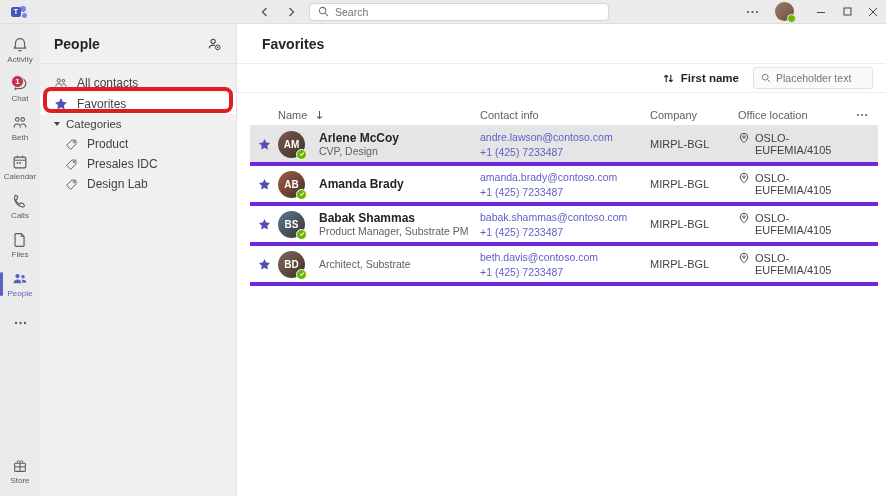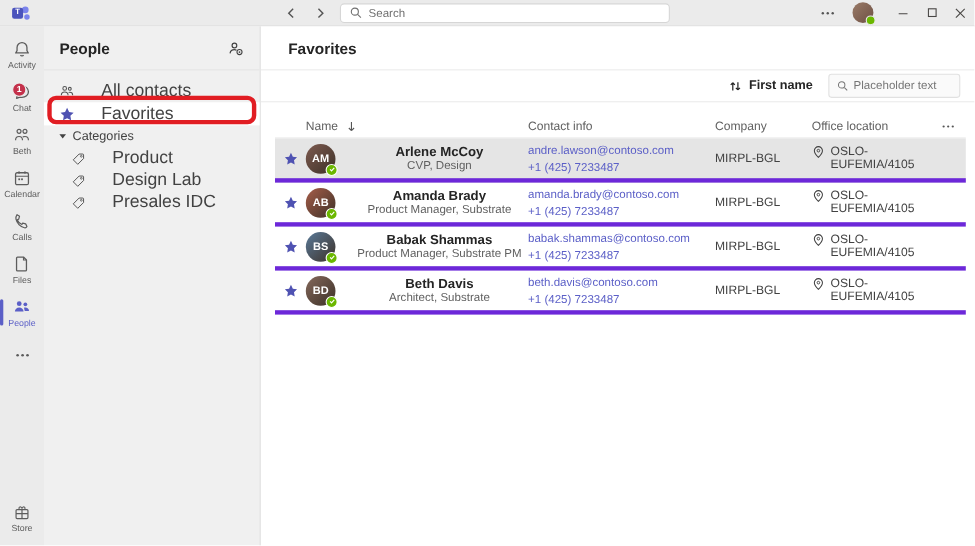--- a/index.html
+++ b/index.html
@@ -60,21 +60,21 @@
   .rail-spacer{flex:1;}
   
   .sidebar{
     position:absolute; left:40px; top:24px; width:197px; height:472px;
     background:var(--side-bg); border-right:1px solid #e0e0e0; z-index:1;
   }
   .sb-header{height:40px; display:flex; align-items:center; padding:0 14px; border-bottom:1px solid #e4e4e4;}
   .sb-title{font-size:14px; font-weight:bold; color:#242424;}
   .sb-addbtn{margin-left:auto; cursor:pointer; color:#424242;}
   .sb-list{padding-top:9px;}
-  .sb-item{height:20px; display:flex; align-items:center; gap:24px; padding:0 14px; font-size:16px; color:#424242; cursor:pointer;text-align:right;}
+  .sb-item{height:20px; display:flex; align-items:center; gap:9px; padding:0 14px; font-size:12px; color:#424242; cursor:pointer;text-align:right;}
   .sb-item.selected{background:#fff; height:21px;}
   .sb-item .ic{width:14px; display:flex; justify-content:center; color:#555;}
   .sb-item.selected .ic{color:var(--star);}
   .sb-group{height:20px; display:flex; align-items:center; gap:6px; padding:0 14px; font-size:11.5px; color:#424242; cursor:pointer;}
   .caret{width:0; height:0; border-left:3.5px solid transparent; border-right:3.5px solid transparent; border-top:4.5px solid #424242;}
   .sb-child{padding-left:24px;}
   .annotation-box{
     position:absolute; left:3px; top:63px; width:190px; height:26px;
     border:4px solid var(--red); border-radius:8px; pointer-events:none; z-index:6;
   }
@@ -94,21 +94,21 @@
   .thead{height:22px; border-bottom:1px solid #e6e6e6; color:var(--txt2); font-size:11px;}
   .thead .cname{grid-column:2/4; display:flex; align-items:center; gap:7px; cursor:pointer;}
   .thead .hc{cursor:pointer;}
   .thead .cmore{justify-self:end; padding-right:10px; cursor:pointer; color:#424242;}
   .trow{height:40px; border-bottom:4px solid #6d28d9; cursor:pointer;}
   .trow.selected{background:var(--rowhl);}
   .cstar{display:flex; justify-content:center; color:var(--star); cursor:pointer;}
   .cavatar{position:relative; width:27px; height:27px;}
   .avatar{width:27px; height:27px; border-radius:50%; color:#fff; font-size:10px; font-weight:bold; display:flex; align-items:center; justify-content:center;}
   .presence{position:absolute; right:-2px; bottom:-2px; width:11px; height:11px; border-radius:50%; background:var(--green); border:1.5px solid #fff; display:flex; align-items:center; justify-content:center;}
-  .cperson{display:flex; flex-direction:column; justify-content:center; gap:0; padding-left:7px;text-align:center;}
+  .cperson{display:flex; flex-direction:column; justify-content:center; gap:0; padding-left:7px;}
   .pname{font-size:12px; font-weight:bold; color:#242424;}
   .ptitle{font-size:10.5px; color:var(--txt2);}
   .ccontact{display:flex; flex-direction:column; gap:3px;}
   .clink{font-size:10.5px; color:var(--link); text-decoration:none; cursor:pointer;}
   .ccompany{font-size:11px; color:#424242;}
   .cloc{display:flex; align-items:flex-start; gap:5px; font-size:11px; color:#424242;}
   .cloc .ic{color:#424242;}
 </style>
 </head>
 <body>
@@ -311,30 +311,30 @@
       </span>
       <span>Product</span>
     </div>
     <div class="sb-item sb-child">
       <span class="ic">
         <svg width="13" height="13" viewBox="0 0 16 16">
             <path d="M8.5 2.5h4a1 1 0 0 1 1 1v4L7 14 2 9z" fill="none" stroke="#555" stroke-width="1.1" stroke-linejoin="round"></path>
             <circle cx="11" cy="5" r="1" fill="none" stroke="#555" stroke-width="0.9"></circle>
           </svg>
       </span>
-      <span>Design Lab</span>
+      <span>Presales IDC</span>
     </div>
     <div class="sb-item sb-child">
       <span class="ic">
         <svg width="13" height="13" viewBox="0 0 16 16">
             <path d="M8.5 2.5h4a1 1 0 0 1 1 1v4L7 14 2 9z" fill="none" stroke="#555" stroke-width="1.1" stroke-linejoin="round"></path>
             <circle cx="11" cy="5" r="1" fill="none" stroke="#555" stroke-width="0.9"></circle>
           </svg>
       </span>
-      <span>Presales IDC</span>
+      <span>Design Lab</span>
     </div>
   </div>
   <div class="annotation-box"></div>
 </div>
 
 <div class="main">
   <div class="main-header">
     <span class="main-title">Favorites</span>
   </div>
   <div class="toolbar">
@@ -424,21 +424,20 @@
       <span class="cavatar">
         <span class="avatar" style="background: linear-gradient(135deg, rgb(166, 93, 73), rgb(61, 49, 40));">AB</span>
         <span class="presence">
             <svg width="6" height="6" viewBox="0 0 8 8">
               <polyline points="1.5,4 3.2,5.8 6.5,2.2" fill="none" stroke="#fff" stroke-width="1.4"></polyline>
             </svg>
           </span>
       </span>
       <span class="cperson">
         <span class="pname">Amanda Brady</span>
-        <span class="ptitle">Product Manager, Substrate</span>
       </span>
       <span class="ccontact">
         <a class="clink">amanda.brady@contoso.com</a>
         <a class="clink">+1 (425) 7233487</a>
       </span>
       <span class="ccompany">MIRPL-BGL</span>
       <span class="cloc">
         <span class="ic">
             <svg width="12" height="12" viewBox="0 0 14 14">
               <path d="M7 1.5a4.3 4.3 0 0 1 4.3 4.3C11.3 8.8 7 12.8 7 12.8S2.7 8.8 2.7 5.8A4.3 4.3 0 0 1 7 1.5z" fill="none" stroke="#424242" stroke-width="1.1"></path>
@@ -493,21 +492,20 @@
       </span>
       <span class="cavatar">
         <span class="avatar" style="background: linear-gradient(135deg, rgb(132, 104, 91), rgb(61, 49, 40));">BD</span>
         <span class="presence">
             <svg width="6" height="6" viewBox="0 0 8 8">
               <polyline points="1.5,4 3.2,5.8 6.5,2.2" fill="none" stroke="#fff" stroke-width="1.4"></polyline>
             </svg>
           </span>
       </span>
       <span class="cperson">
-        <span class="pname">Beth Davis</span>
         <span class="ptitle">Architect, Substrate</span>
       </span>
       <span class="ccontact">
         <a class="clink">beth.davis@contoso.com</a>
         <a class="clink">+1 (425) 7233487</a>
       </span>
       <span class="ccompany">MIRPL-BGL</span>
       <span class="cloc">
         <span class="ic">
             <svg width="12" height="12" viewBox="0 0 14 14">

